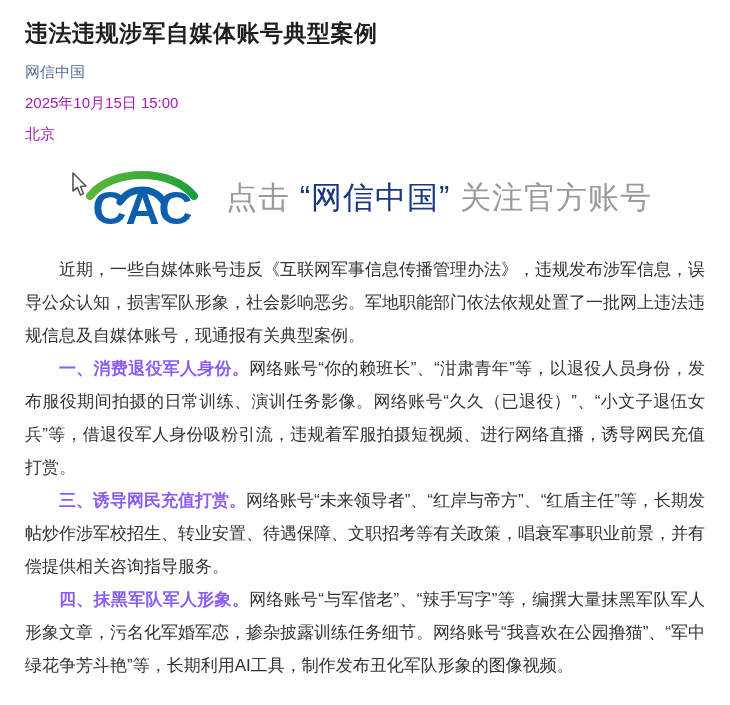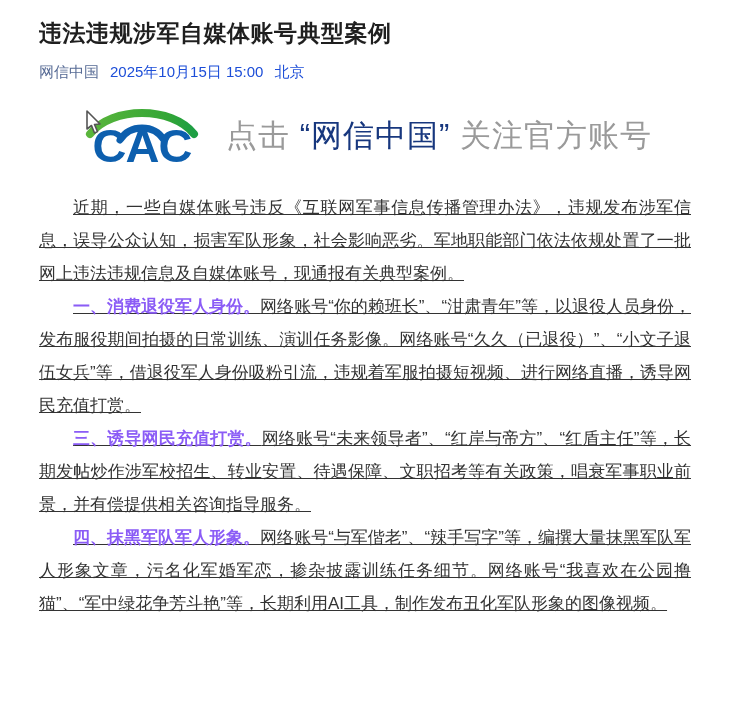--- a/index.html
+++ b/index.html
@@ -7,46 +7,47 @@
     padding: 0;
     background: #ffffff;
     font-family: "Liberation Sans", sans-serif;
   }
   .page {
     position: relative;
     width: 730px;
     height: 705px;
     background: #ffffff;
     box-sizing: border-box;
-    padding: 0 39px;
+    padding: 0 25px;
     overflow: hidden;
   }
   .article-title {
     margin: 0;
     padding-top: 17px;
     font-size: 23px;
     line-height: 32px;
     font-weight: 700;
     color: #1f1f1f;
     letter-spacing: 0.5px;
   }
   .meta-row {
     margin-top: 13px;
     display: flex;
     align-items: flex-start;
     gap: 11px;
     font-size: 15px;
     line-height: 20px;
+    flex-direction: column;
   }
   .meta-source {
     color: #576b95;
     cursor: pointer;
   }
   .meta-date, .meta-location {
-    color: #1d4ed8;
+    color: #a21caf;
   }
   .banner {
     position: relative;
     margin-top: 20px;
     height: 68px;
     display: flex;
     align-items: center;
     justify-content: center;
     gap: 20px;
     cursor: pointer;
@@ -66,21 +67,20 @@
     width: 20px;
     height: 26px;
     pointer-events: none;
   }
   .content {
     margin-top: 21px;
     font-size: 17px;
     line-height: 33px;
     color: #333333;
     text-align: justify;
-    text-decoration: underline;
   }
   .content p {
     margin: 0;
     text-indent: 2em;
   }
   .content b {
     font-weight: 700;
     color: #8b5cf6;
   }
 </style>

